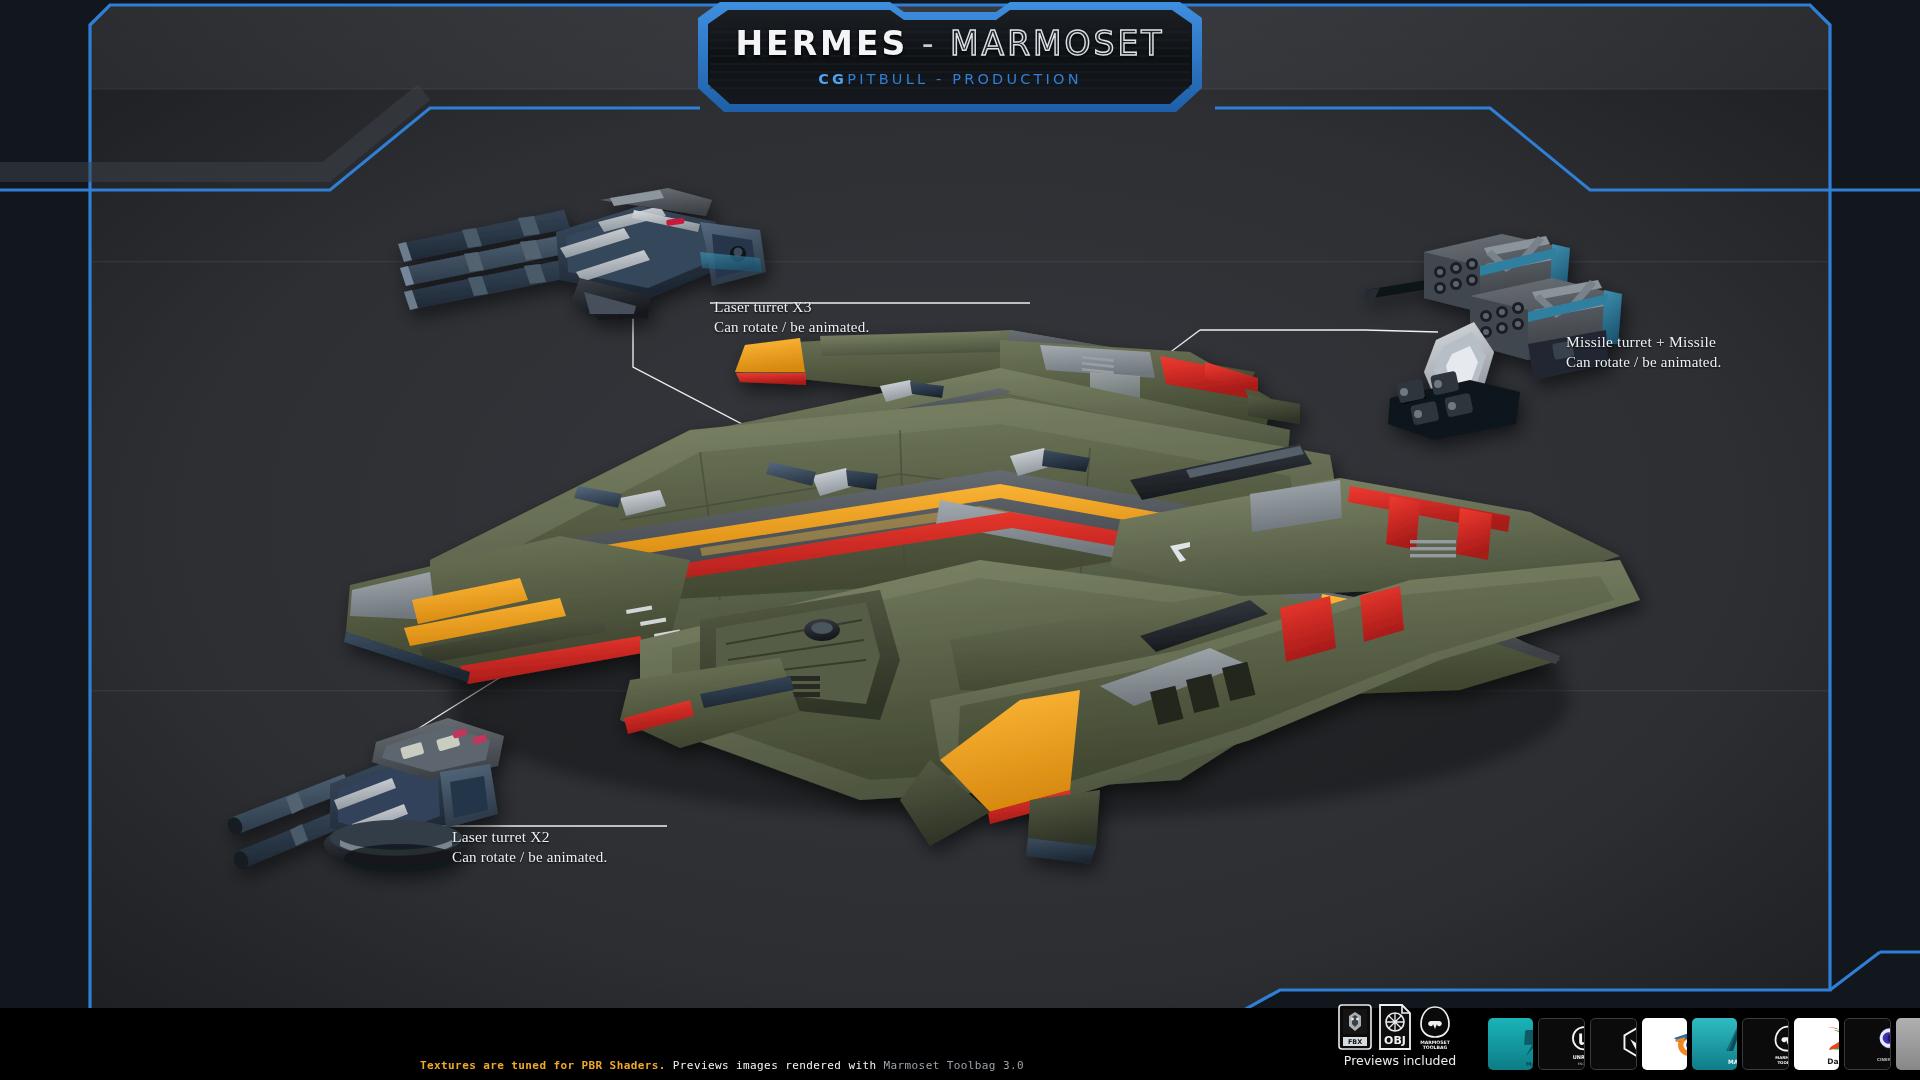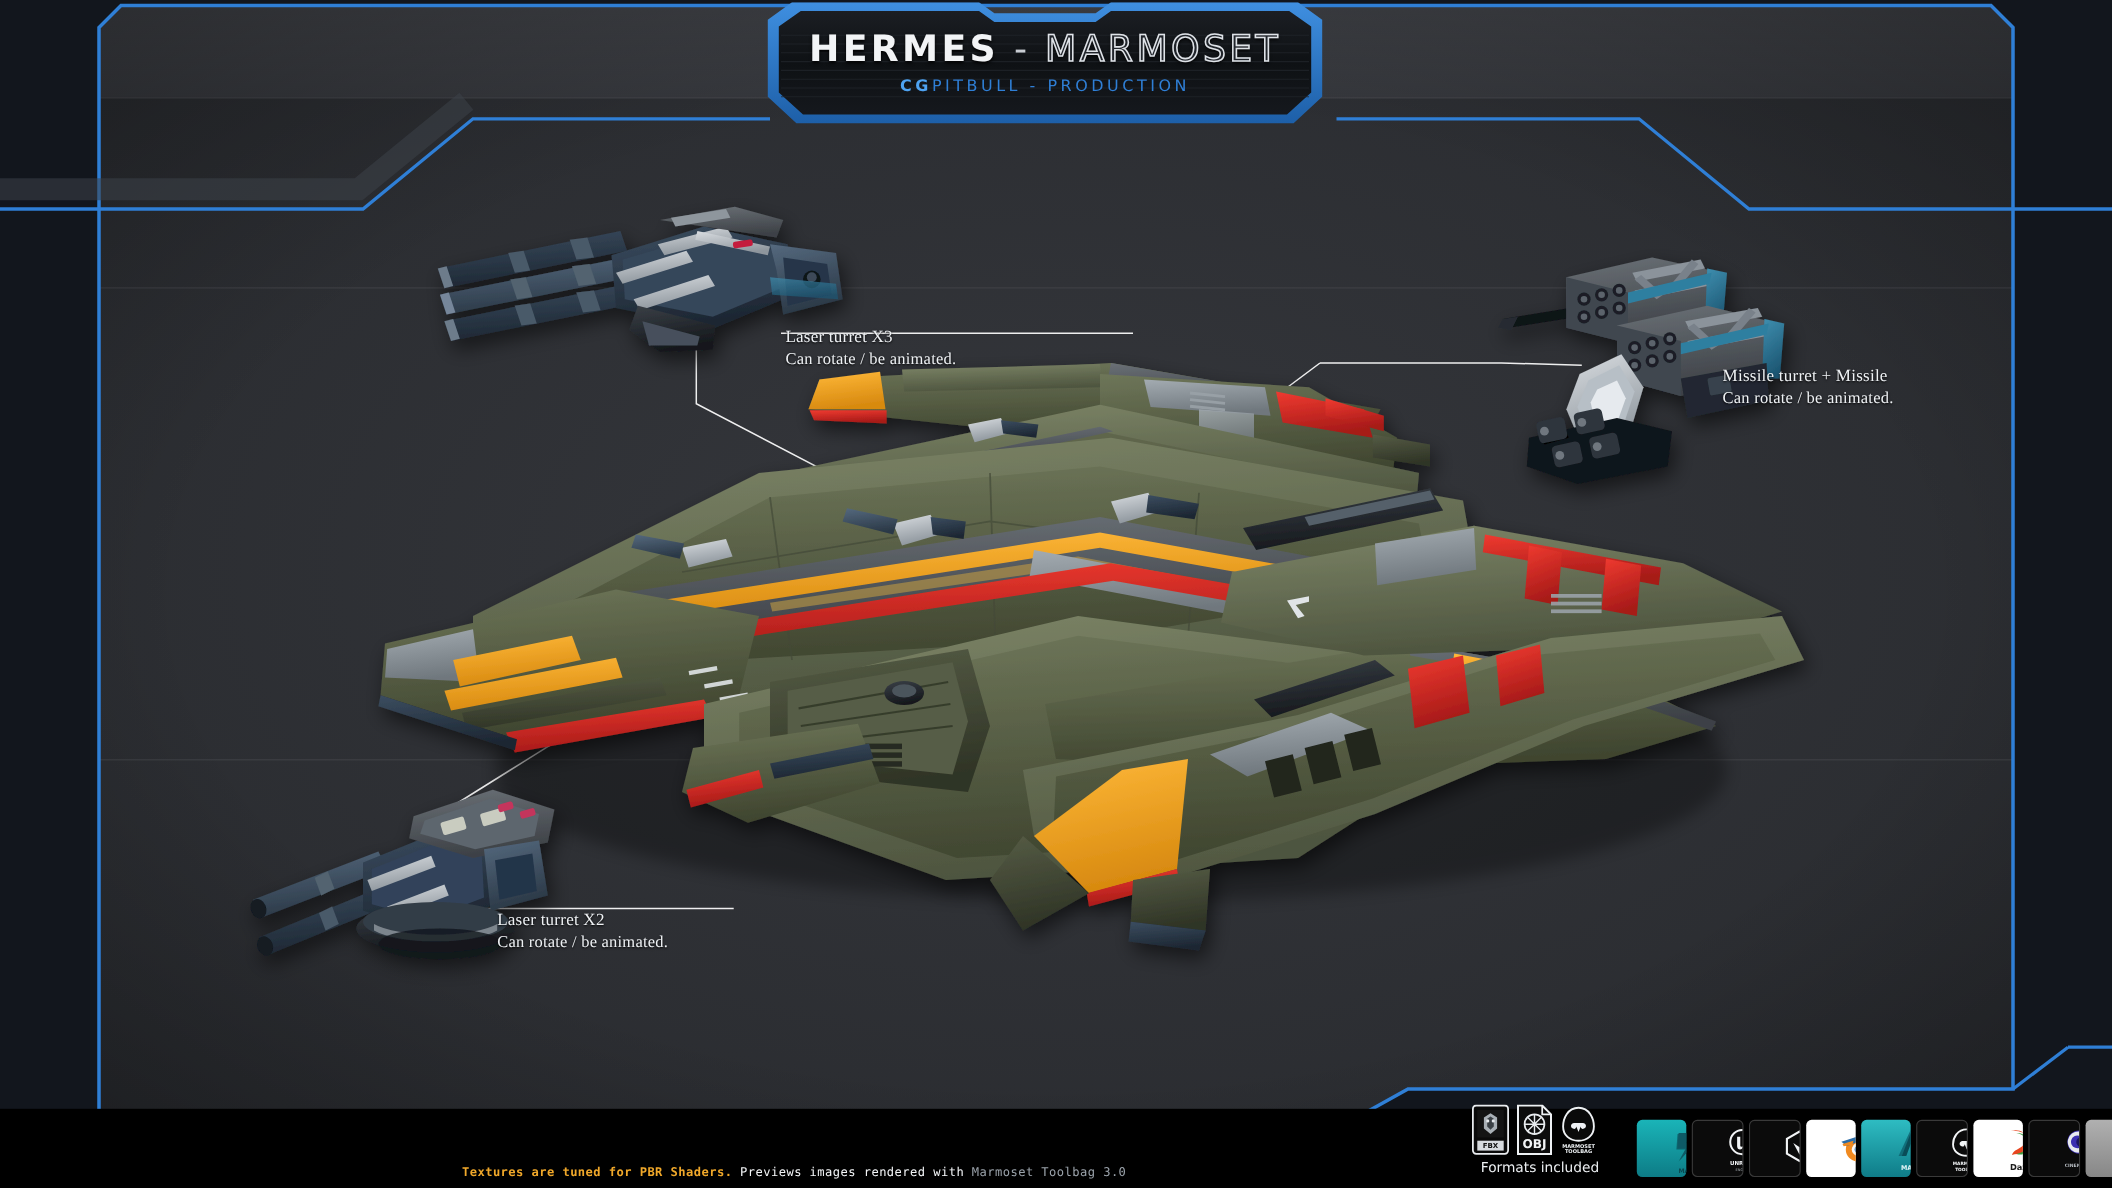--- a/index.html
+++ b/index.html
@@ -595,21 +595,21 @@
 
       <div class="fmt-ico">
         <svg viewBox="0 0 34 46" width="34" height="46">
           <path d="M17,3 C27,3 31,13 31,20 C31,28 25,33 17,33 C9,33 3,28 3,20 C3,13 7,3 17,3 Z" fill="#0a0a0a" stroke="#eef1f4" stroke-width="1.7"></path>
           <path d="M13,17 C10,17 9,21 12,22 C14,23 15,21 15,20 L17,25 L19,20 C19,21 20,23 22,22 C25,21 24,17 21,17 Z" fill="#eef1f4"></path>
           <text x="17" y="39.5" font-family="DejaVu Sans, sans-serif" font-size="4.6" font-weight="bold" fill="#eef1f4" text-anchor="middle">MARMOSET</text>
           <text x="17" y="44.5" font-family="DejaVu Sans, sans-serif" font-size="4.6" font-weight="bold" fill="#eef1f4" text-anchor="middle">TOOLBAG</text>
         </svg>
       </div>
     </div>
-    <div class="fmt-cap">Formats included</div>
+    <div class="fmt-cap">Previews included</div>
   </div>
 
   <div id="soft-group">
     <div id="soft-icons">
 
       <div class="sw" style="background:linear-gradient(#1ab4b8,#0d7c86)">
         <svg viewBox="0 0 40 52" width="40" height="52">
           <path d="M12,13 L26,13 L19,22 L27,22 L13,38 L19,27 L11,27 Z" fill="#0a3d45" opacity=".55"></path>
           <path d="M13,12 L27,12 L20,21 L28,21 L14,37 L20,26 L12,26 Z" fill="#0e5a66"></path>
           <text x="20" y="48" font-family="DejaVu Sans, sans-serif" font-size="5.6" font-weight="bold" fill="#0b4850" text-anchor="middle">MAX</text>

